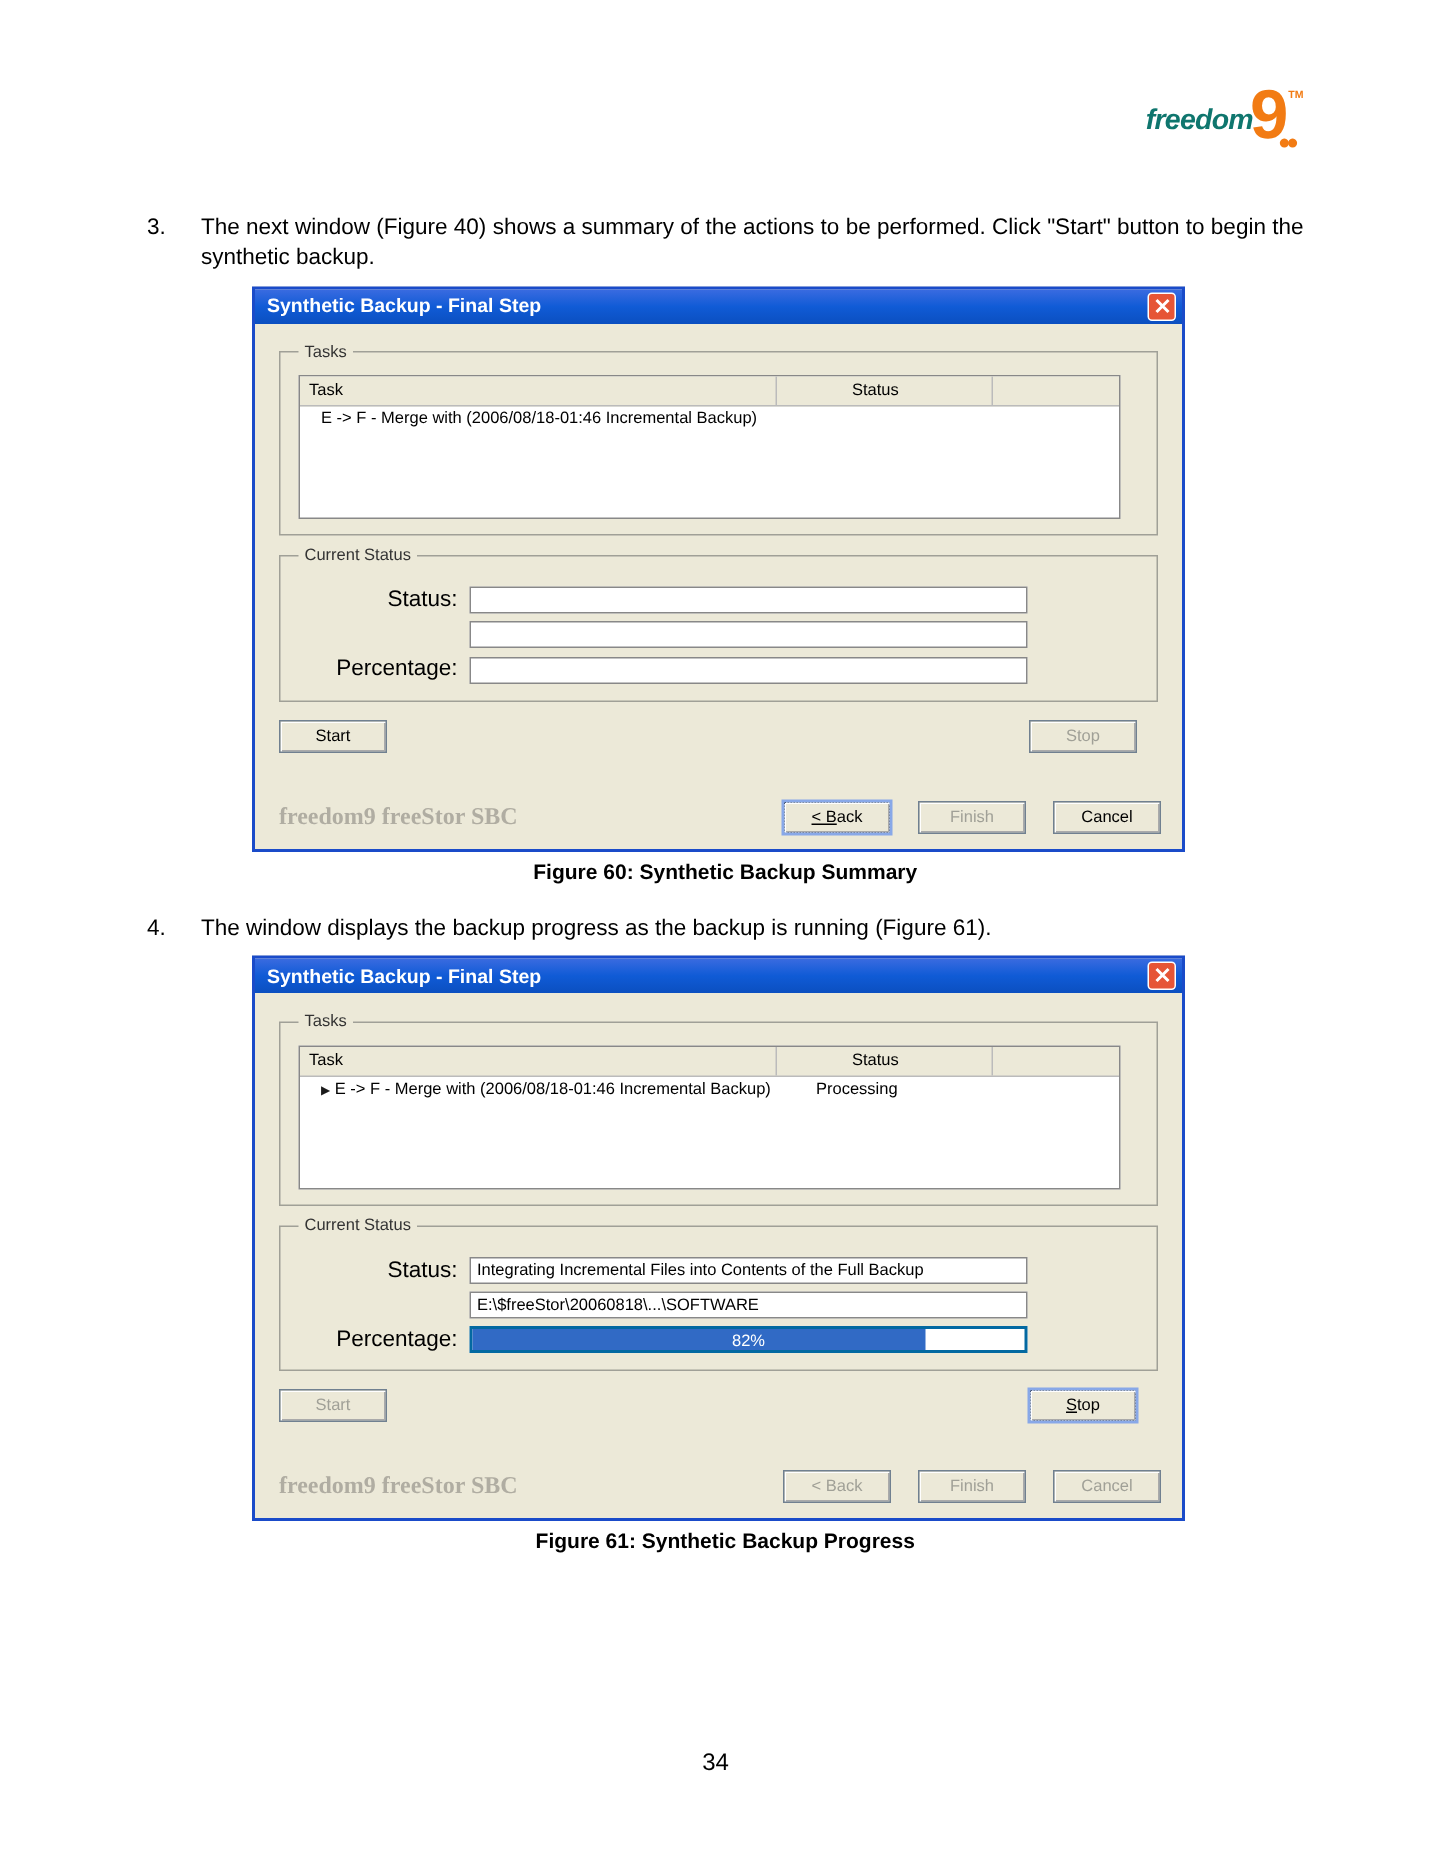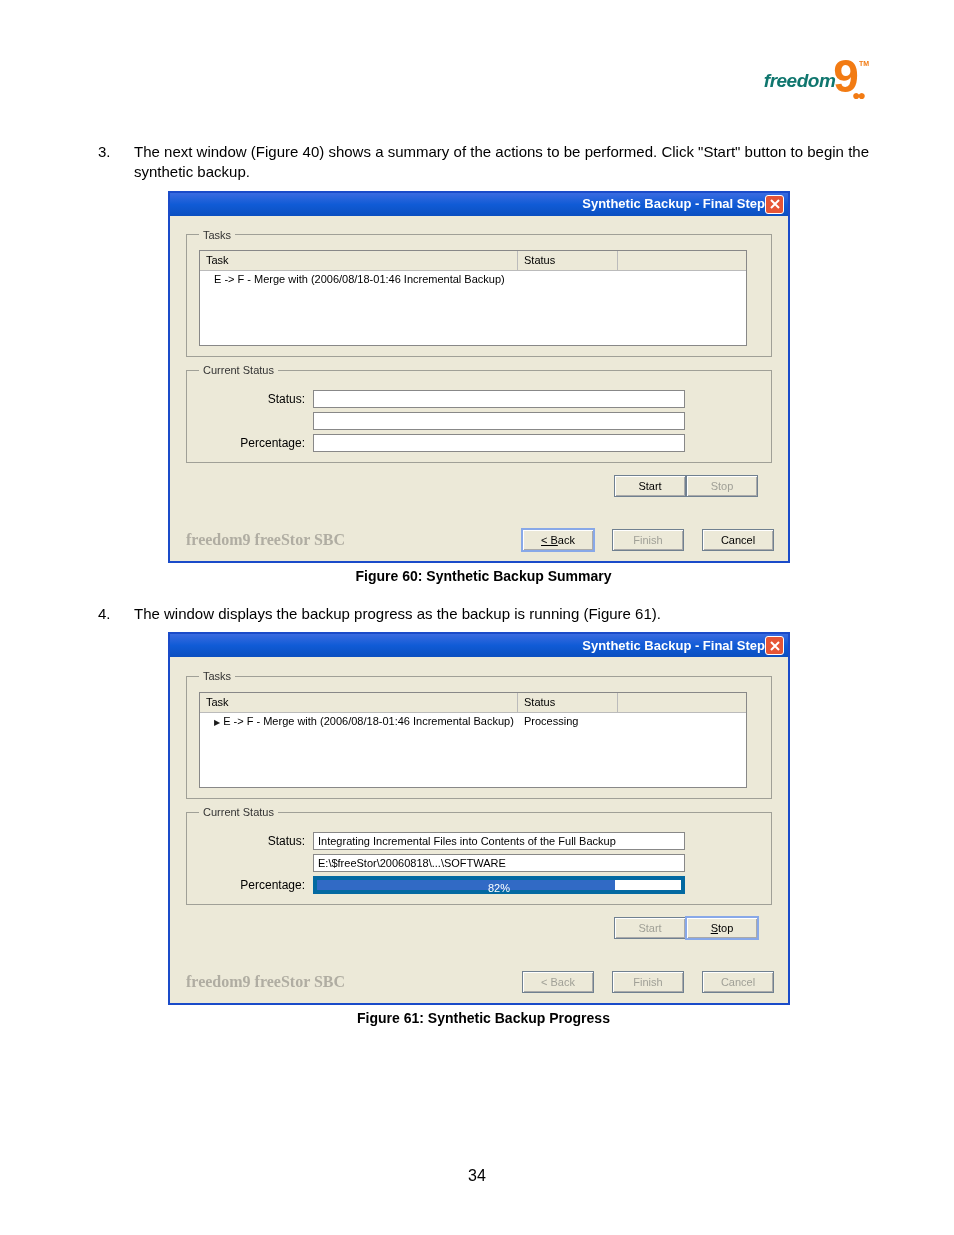--- a/index.html
+++ b/index.html
@@ -66,21 +66,21 @@
   .titlebar {
     background: linear-gradient(to bottom, #3a6be0 0%, #105bd6 50%, #0b4fc0 100%);
     color: #fff;
     height: 23px;
     display: flex;
     align-items: center;
     padding: 0 4px 0 8px;
     font-weight: bold;
     font-size: 13px;
     font-family: "Trebuchet MS", Tahoma, sans-serif;
-    justify-content: flex-end;
+    justify-content: space-between;
   }
   .close-btn {
     width: 19px; height: 19px;
     background: #e65536;
     border: 1px solid #fff;
     border-radius: 3px;
     display: flex; align-items: center; justify-content: center;
     color: #fff; font-weight: bold; font-size: 12px;
     line-height: 1;
   }
@@ -104,52 +104,53 @@
     border: 1px solid #888;
     width: 100%;
     height: 96px;
     display: flex;
     flex-direction: column;
   }
   .hdr {
     display: flex;
     background: #ece9d8;
     border-bottom: 1px solid #bbb;
+    gap: 44px;
   }
   .hdr .c1, .hdr .c2, .hdr .c3 {
     padding: 2px 6px;
     border-right: 1px solid #bbb;
     font-size: 11px;
   }
   .hdr .c1 { flex: 0 0 318px; }
   .hdr .c2 { flex: 0 0 100px; }
   .hdr .c3 { flex: 1; border-right: none; }
-  .trow { display: flex; font-size: 11px; }
+  .trow { display: flex; font-size: 11px; gap: 20px; }
   .trow .c1 { flex: 0 0 318px; padding: 1px 4px 1px 14px; }
   .trow .c2 { flex: 0 0 100px; padding: 1px 6px; }
   .trow .c3 { flex: 1; }
   .trow .arrow::before { content: "▶"; font-size: 8px; color: #1a1a1a; margin-right: 3px; }
 
   .formrow { display: flex; align-items: center; margin-top: 4px; }
-  .formrow label { width: 114px; text-align: right; padding-right: 8px; font-size: 12px; }
+  .formrow label { width: 114px; text-align: right; padding-right: 8px; font-size: 15px; }
   .formrow .field, .formrow .field2 {
     flex: 0 0 372px;
     height: 18px;
     background: #fff;
     border: 1px solid #888;
     padding: 1px 4px;
     font-size: 11px;
     white-space: nowrap;
     overflow: hidden;
   }
 
   .progressbar {
     flex: 0 0 372px;
     height: 18px;
-    border: 4px solid #0369a1;
+    border: 2px solid #0369a1;
     background: #fff;
     position: relative;
   }
   .progfill {
     background: #316ac5;
     height: 100%;
     position: absolute;
     left: 0; top: 0;
   }
   .progtext {
@@ -157,21 +158,21 @@
     left: 0; right: 0; top: 0; bottom: 0;
     text-align: center;
     font-size: 11px;
     line-height: 16px;
     color: #fff;
     mix-blend-mode: normal;
   }
 
   .btnrow {
     display: flex;
-    justify-content: flex-end;
+    justify-content: space-between;
     padding: 6px 14px 0 0;
   }
   .winbtn {
     min-width: 72px;
     height: 22px;
     border: 1px solid #708090;
     background: #ece9d8;
     font-size: 11px;
     padding: 0 8px;
     color: #000;

